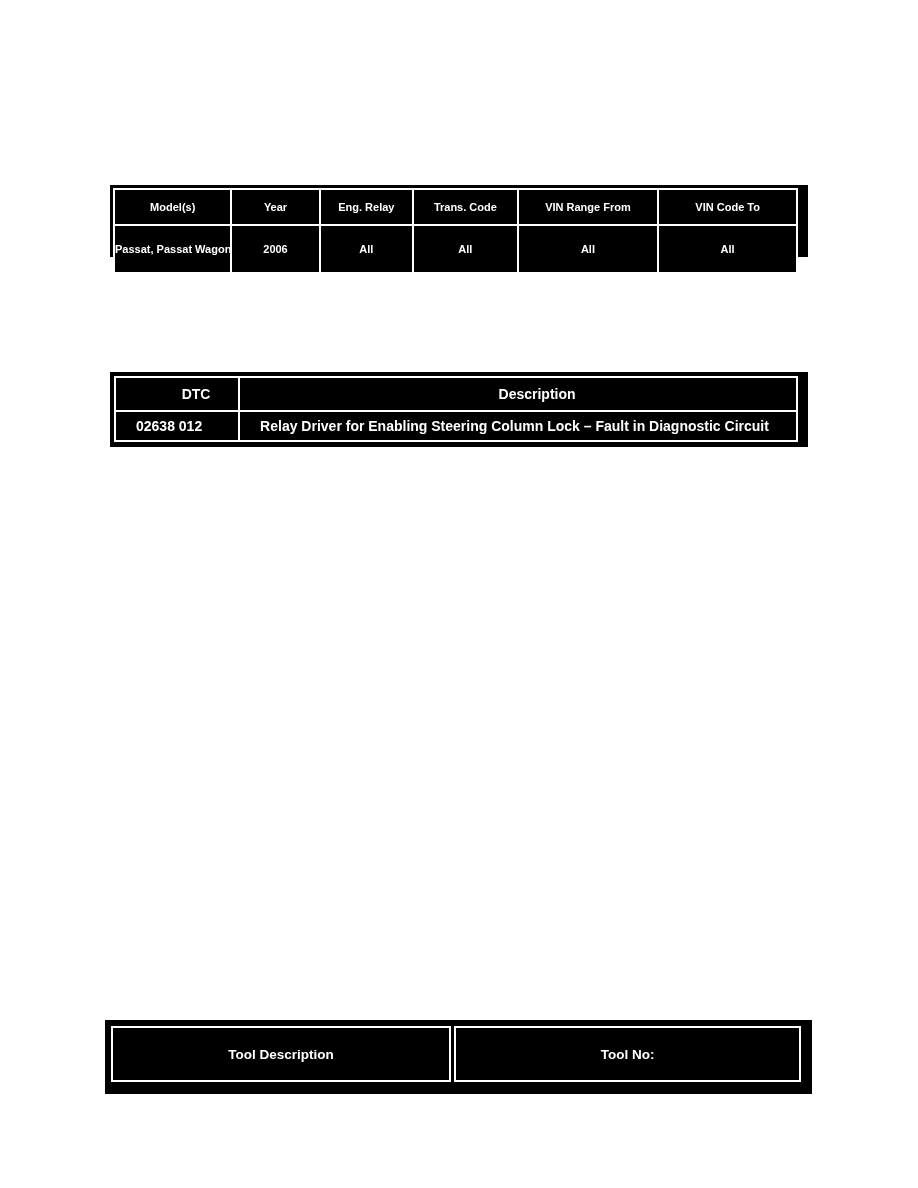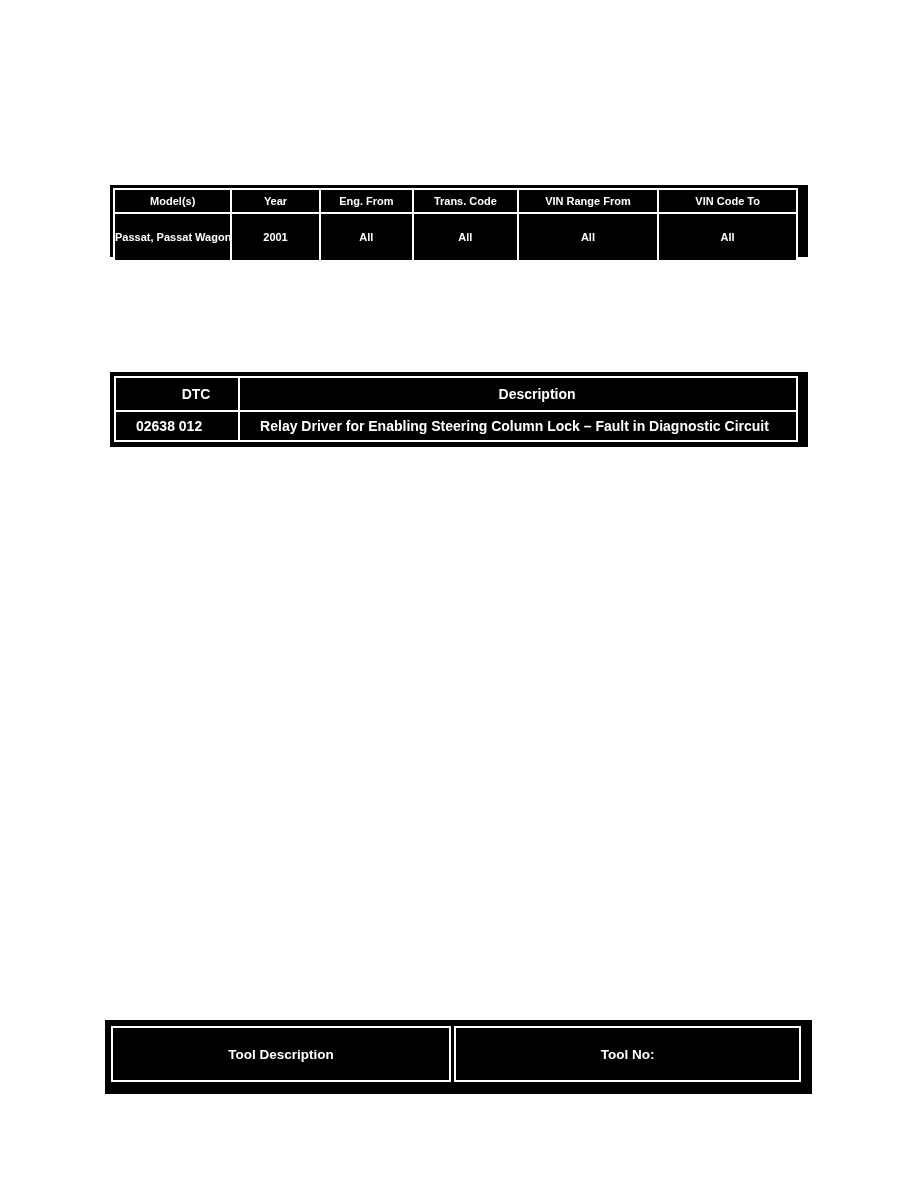--- a/index.html
+++ b/index.html
@@ -37,21 +37,21 @@
     white-space: nowrap;
   }
 
   
   #vehicle-table-wrap {
     left: 110px; top: 185px;
     width: 698px; height: 72px;
     padding: 3px 10px 5px 3px;
   }
   #vehicle-table-wrap th, #vehicle-table-wrap td { font-size: 11px; }
-  #vehicle-table-wrap tr.hdr { height: 24px; }
+  #vehicle-table-wrap tr.hdr { height: 36px; }
   #vehicle-table-wrap td.model-cell { padding: 17px 0; }
 
   
   #dtc-table-wrap {
     left: 110px; top: 372px;
     width: 698px; height: 75px;
     padding: 4px 10px 5px 4px;
   }
   #dtc-table-wrap th, #dtc-table-wrap td { font-size: 14px; padding-left: 40px; }
   #dtc-table-wrap tr.hdr { height: 34px; }
@@ -80,28 +80,28 @@
       <col style="width:12.9%">
       <col style="width:13.7%">
       <col style="width:15.3%">
       <col style="width:20.6%">
       <col style="width:20.3%">
     </colgroup>
     <tbody>
         <tr class="hdr">
       <th>Model(s)</th>
       <th>Year</th>
-      <th>Eng. From</th>
+      <th>Eng. Relay</th>
       <th>Trans. Code</th>
       <th>VIN Range From</th>
       <th>VIN Code To</th>
     </tr>
     <tr>
       <td class="model-cell">Passat, Passat Wagon</td>
-      <td>2001</td>
+      <td>2006</td>
       <td>All</td>
       <td>All</td>
       <td>All</td>
       <td>All</td>
     </tr>
   </tbody>
     </table>
 </div>
 
 <div class="tblwrap" id="dtc-table-wrap">

